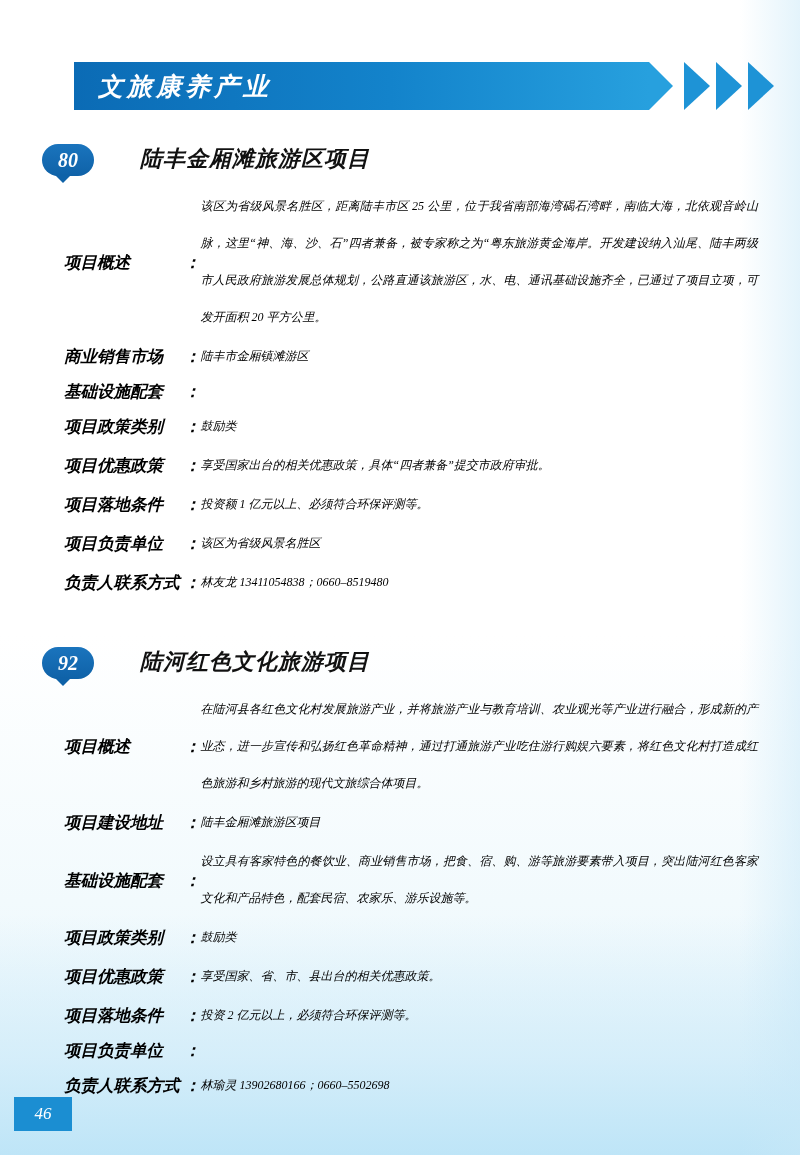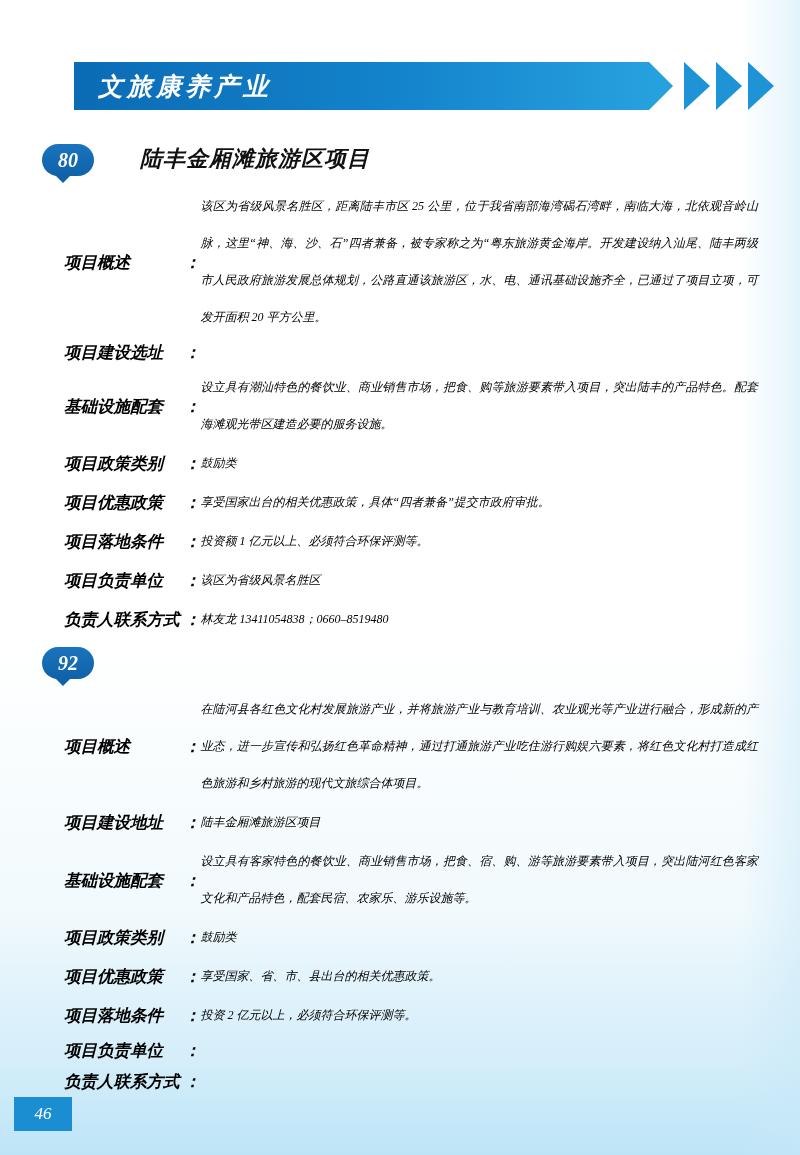--- a/index.html
+++ b/index.html
@@ -216,27 +216,27 @@
       <div class="num-badge">80</div>
       <div class="proj-title">陆丰金厢滩旅游区项目</div>
     </div>
     <div class="fields">
       <div class="field">
         <div class="field-label"><span class="lbl-w">项目概述</span></div>
         <div class="field-sep">：</div>
         <div class="field-value">该区为省级风景名胜区，距离陆丰市区 25 公里，位于我省南部海湾碣石湾畔，南临大海，北依观音岭山脉，这里“神、海、沙、石”四者兼备，被专家称之为“粤东旅游黄金海岸。开发建设纳入汕尾、陆丰两级市人民政府旅游发展总体规划，公路直通该旅游区，水、电、通讯基础设施齐全，已通过了项目立项，可发开面积 20 平方公里。</div>
       </div>
       <div class="field">
-        <div class="field-label"><span class="lbl-w">项目建设选址</span></div>
-        <div class="field-sep">：</div>
+        <div class="field-label"><span class="lbl-w">商业销售市场</span></div>
+        <div class="field-sep">：</div>
+        <div class="field-value">陆丰市金厢镇滩游区</div>
       </div>
       <div class="field">
         <div class="field-label"><span class="lbl-w">基础设施配套</span></div>
         <div class="field-sep">：</div>
-        <div class="field-value">设立具有潮汕特色的餐饮业、商业销售市场，把食、购等旅游要素带入项目，突出陆丰的产品特色。配套海滩观光带区建造必要的服务设施。</div>
       </div>
       <div class="field">
         <div class="field-label"><span class="lbl-w">项目政策类别</span></div>
         <div class="field-sep">：</div>
         <div class="field-value">鼓励类</div>
       </div>
       <div class="field">
         <div class="field-label"><span class="lbl-w">项目优惠政策</span></div>
         <div class="field-sep">：</div>
         <div class="field-value">享受国家出台的相关优惠政策，具体“四者兼备”提交市政府审批。</div>
@@ -255,20 +255,21 @@
         <div class="field-label"><span class="lbl-w">负责人联系方式</span></div>
         <div class="field-sep">：</div>
         <div class="field-value">林友龙 13411054838；0660–8519480</div>
       </div>
     </div>
   </div>
 
   <div class="project proj-2">
     <div class="proj-head">
       <div class="num-badge">92</div>
+      <div class="proj-title">陆河红色文化旅游项目</div>
     </div>
     <div class="fields">
       <div class="field">
         <div class="field-label"><span class="lbl-w">项目概述</span></div>
         <div class="field-sep">：</div>
         <div class="field-value">在陆河县各红色文化村发展旅游产业，并将旅游产业与教育培训、农业观光等产业进行融合，形成新的产业态，进一步宣传和弘扬红色革命精神，通过打通旅游产业吃住游行购娱六要素，将红色文化村打造成红色旅游和乡村旅游的现代文旅综合体项目。</div>
       </div>
       <div class="field">
         <div class="field-label"><span class="lbl-w">项目建设地址</span></div>
         <div class="field-sep">：</div>
@@ -294,18 +295,19 @@
         <div class="field-sep">：</div>
         <div class="field-value">投资 2 亿元以上，必须符合环保评测等。</div>
       </div>
       <div class="field">
         <div class="field-label"><span class="lbl-w">项目负责单位</span></div>
         <div class="field-sep">：</div>
       </div>
       <div class="field">
         <div class="field-label"><span class="lbl-w">负责人联系方式</span></div>
         <div class="field-sep">：</div>
+        <div class="field-value">林瑜灵 13902680166；0660–5502698</div>
       </div>
     </div>
   </div>
 
   <div class="page-num">46</div>
 </div>
 
 </body></html>

